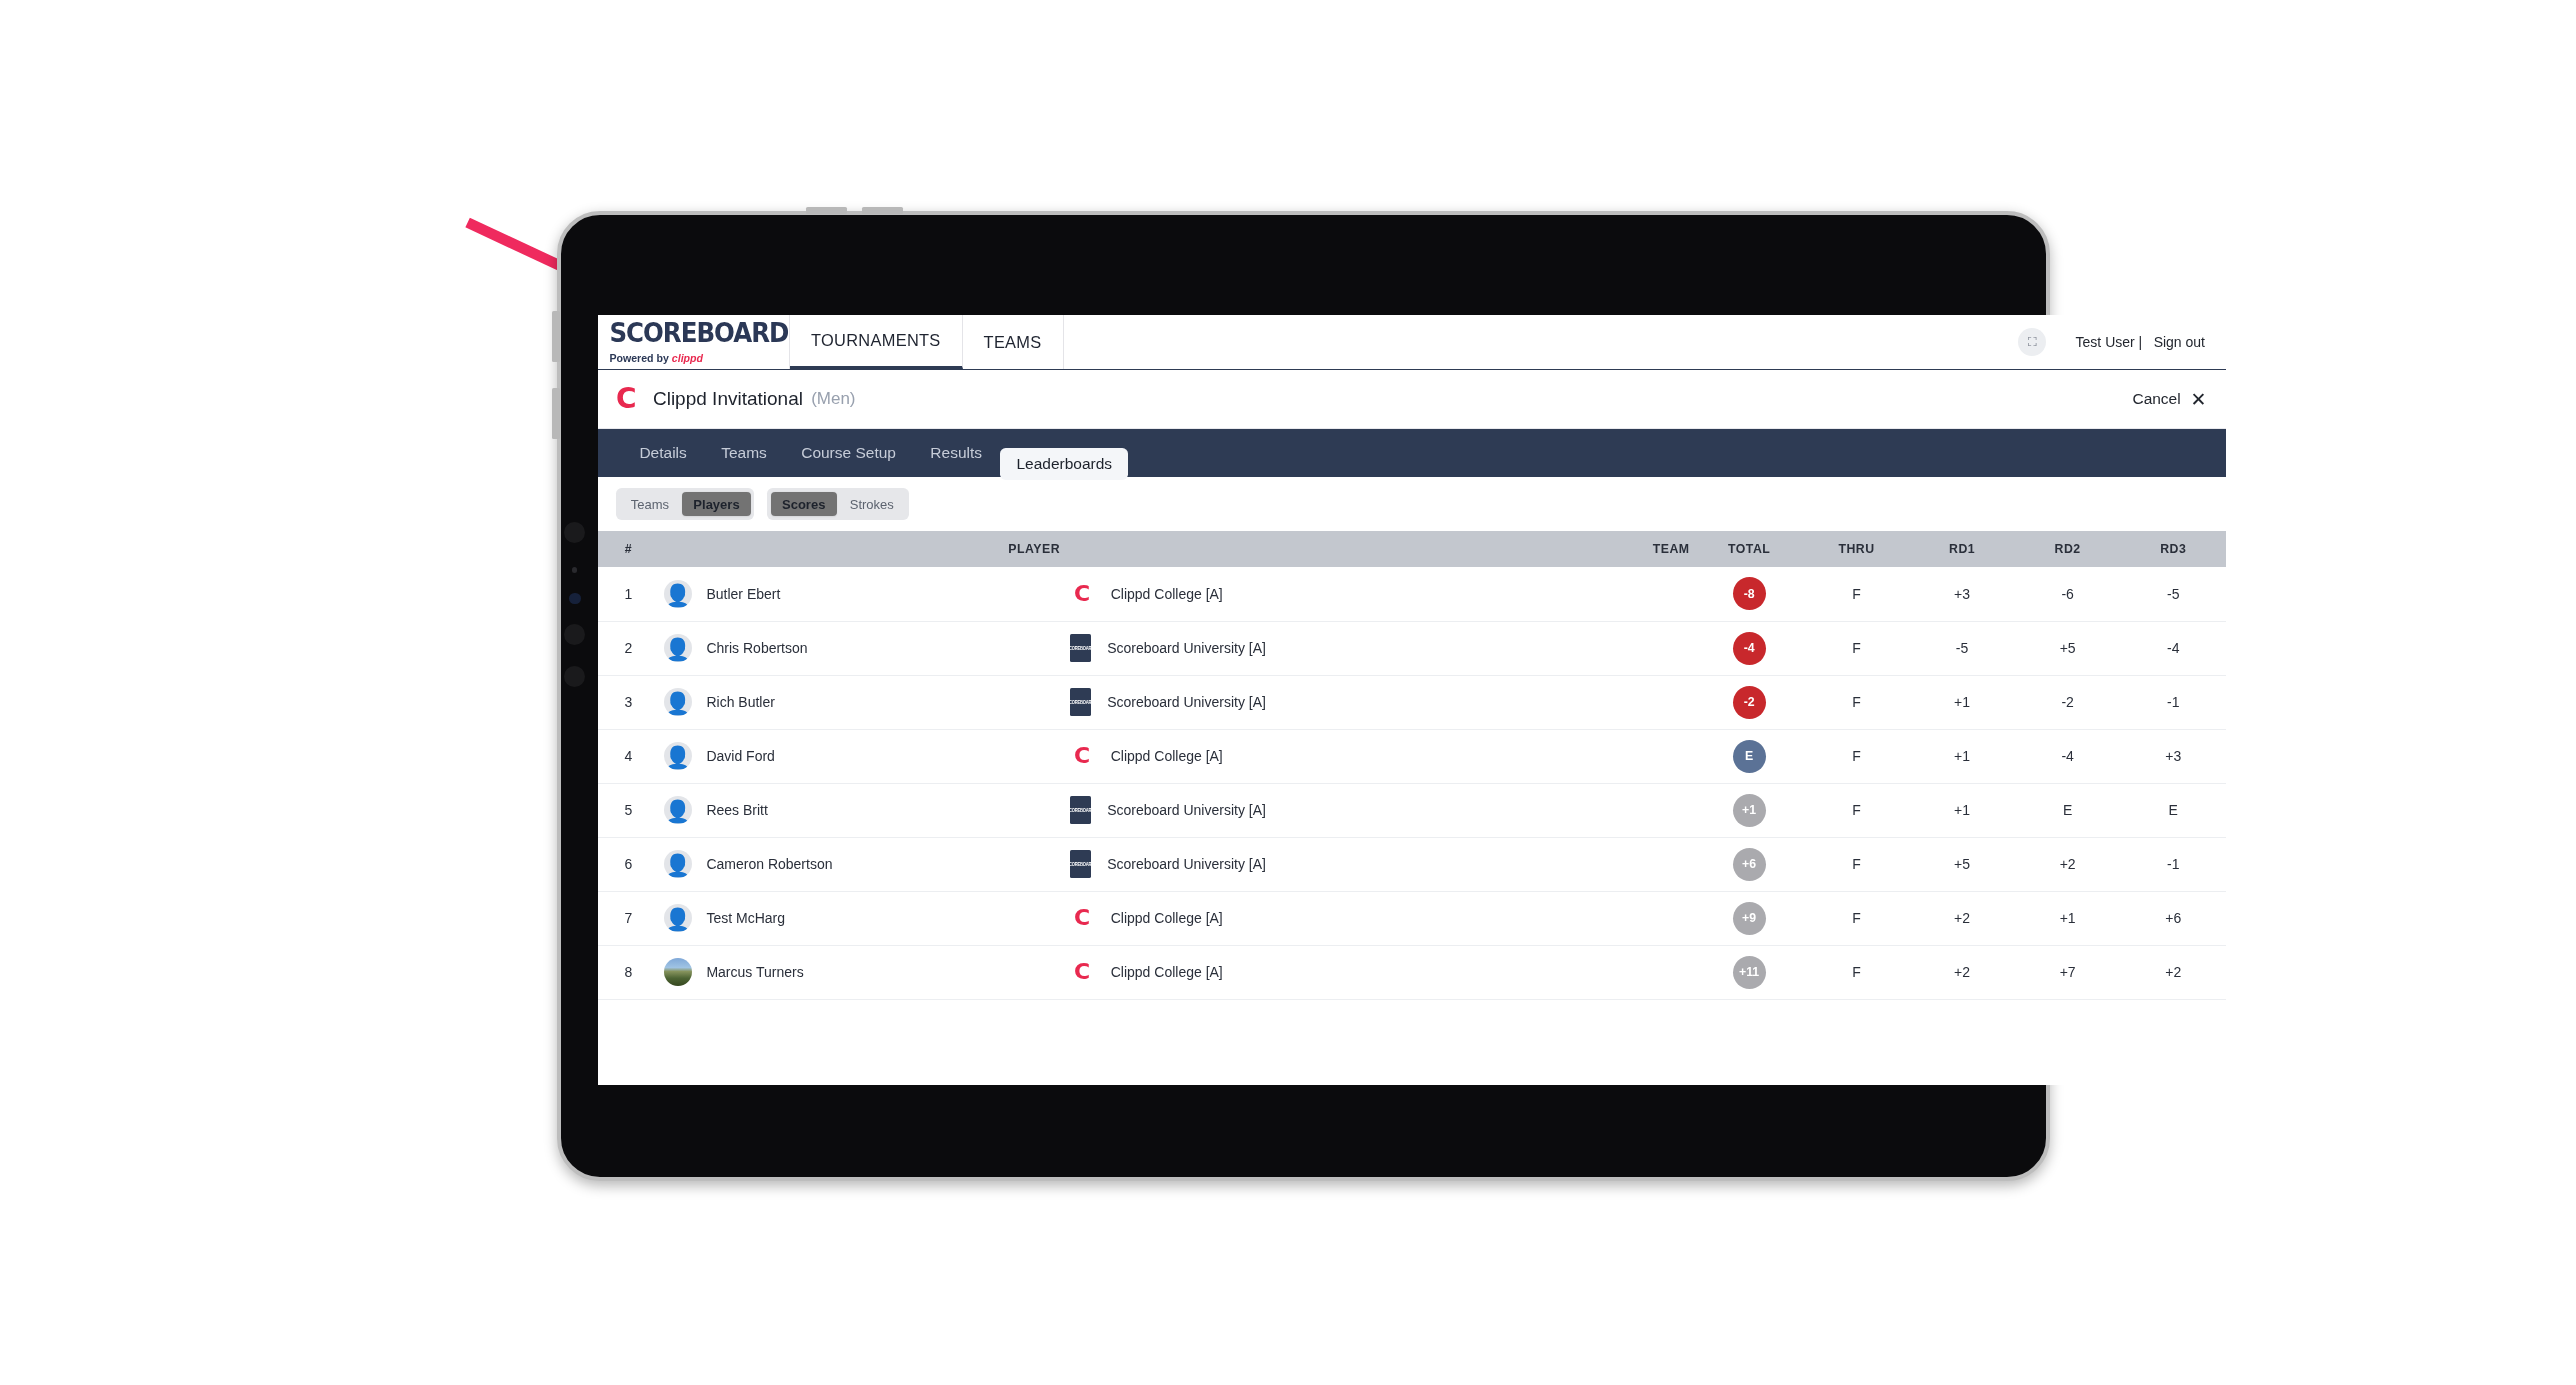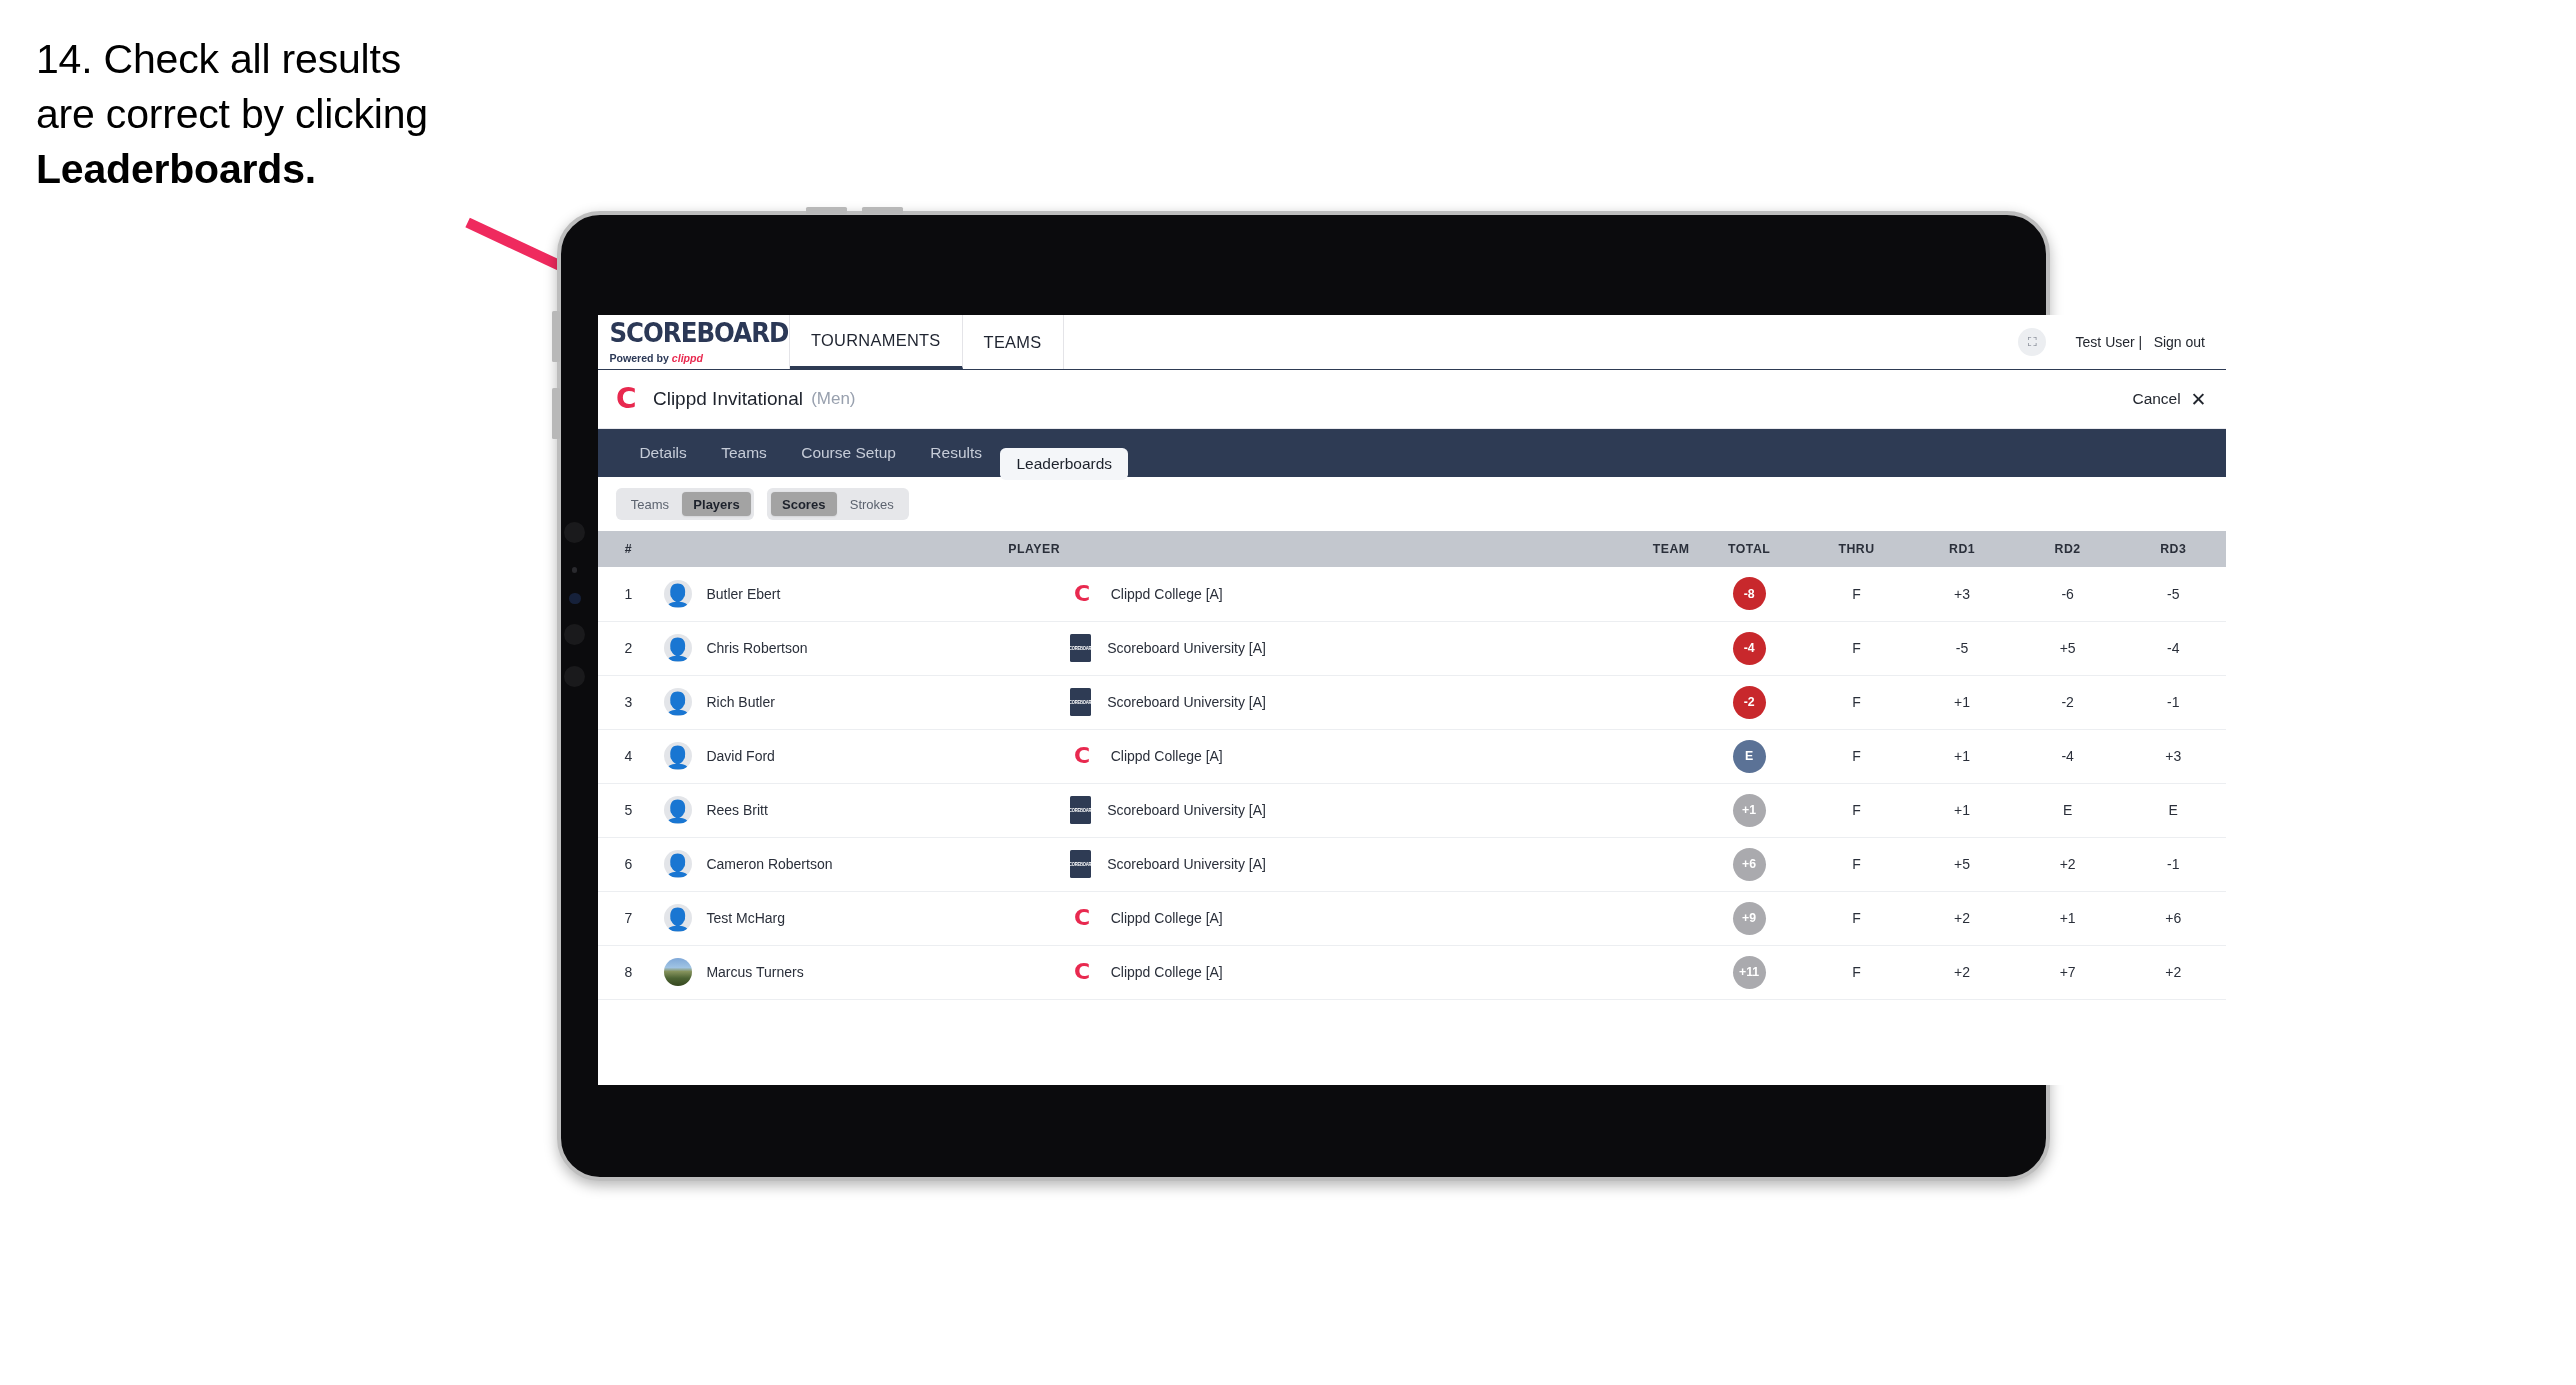--- a/index.html
+++ b/index.html
@@ -179,21 +179,21 @@
   }
   .seg-btn {
     font-size: 13px;
     color: #5c636f;
     padding: 4.9px 11.4px;
     border-radius: 4.1px;
     cursor: pointer;
     white-space: nowrap;
   }
   .seg-btn.active {
-    background: #a3a3a3;
+    background: #737373;
     color: #1d222c;
     font-weight: bold;
     box-shadow: 0 0.8px 1.6px rgba(0,0,0,0.08);
   }
 
   
   .tbl { width: 100%; border-collapse: collapse; table-layout: fixed; }
   .tbl thead th {
     background: #c3c7ce;
     color: #2a2f3a;
@@ -253,25 +253,20 @@
   .badge.red   { background: #c8282c; }
   .badge.blue  { background: #5b7296; }
   .badge.grey  { background: #aaaaae; }
   .tbl-wrap { background:#fff; }
 </style>
 </head>
 <body>
 
 <div id="stage">
 
-  <div class="caption">
-    <span class="ln">14. Check all results</span>
-    <span class="ln">are correct by clicking</span>
-    <span class="ln bold">Leaderboards.</span>
-  </div>
 
   <svg class="arrow-svg" viewBox="0 0 3151 1695">
     <line x1="572" y1="272" x2="1135" y2="535" stroke="#ef2a5e" stroke-width="13"></line>
     <polygon points="1135,512 1216,562 1133,583 1152,548" fill="#ef2a5e"></polygon>
   </svg>
 
   <div class="tablet">
     <div class="tab-btn btn-top-a"></div>
     <div class="tab-btn btn-top-b"></div>
     <div class="tab-btn btn-side-a"></div>

